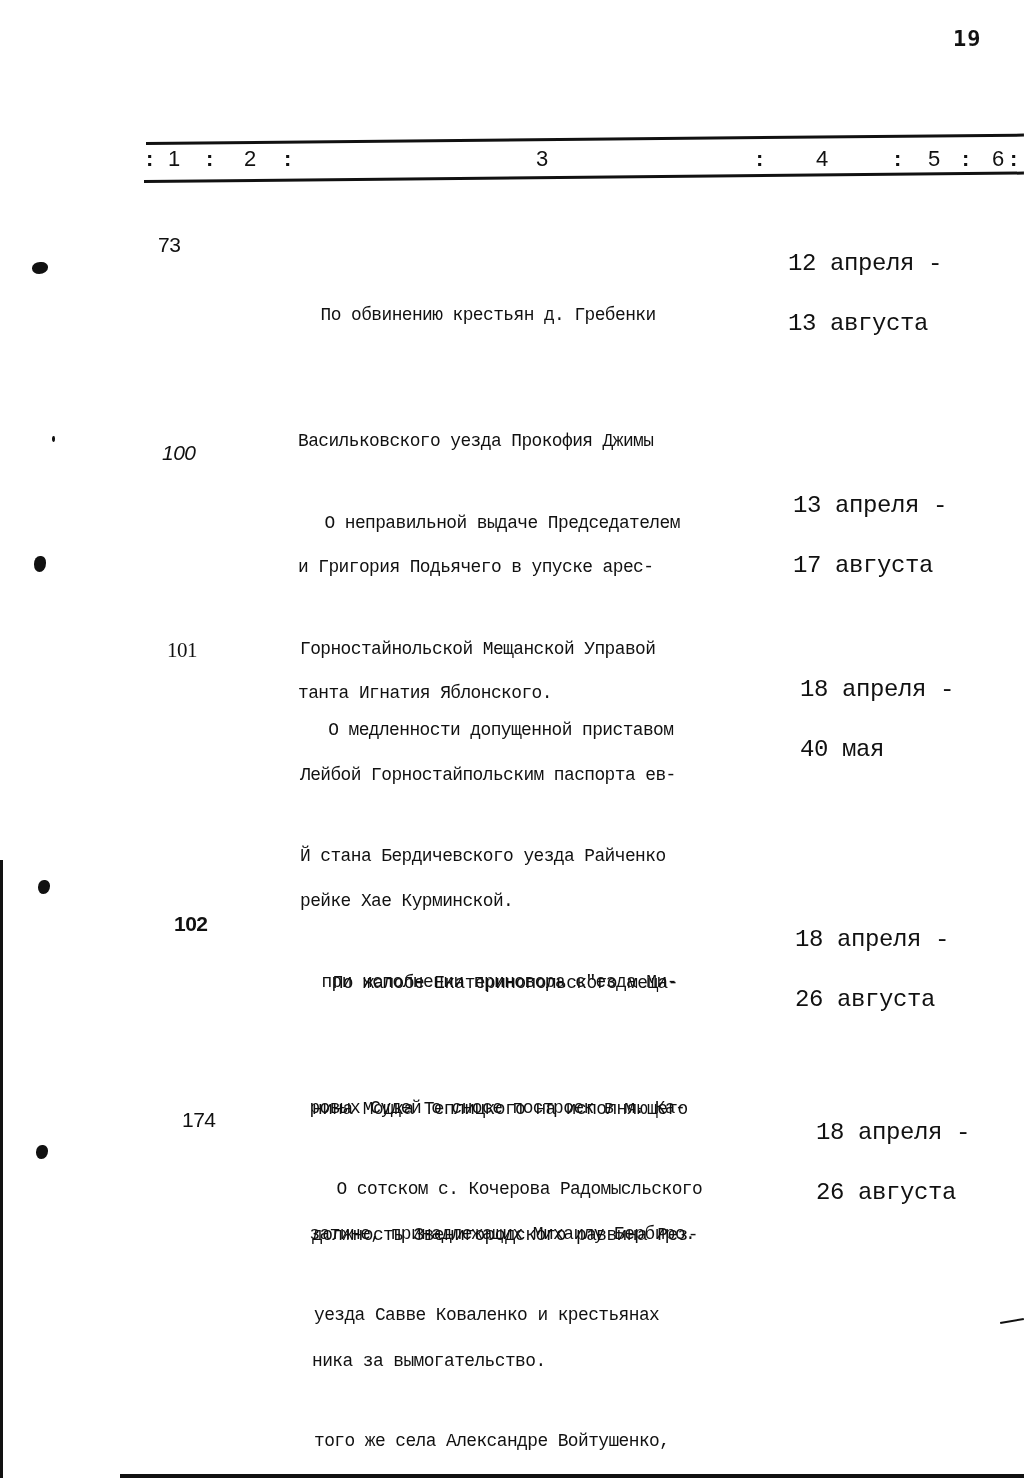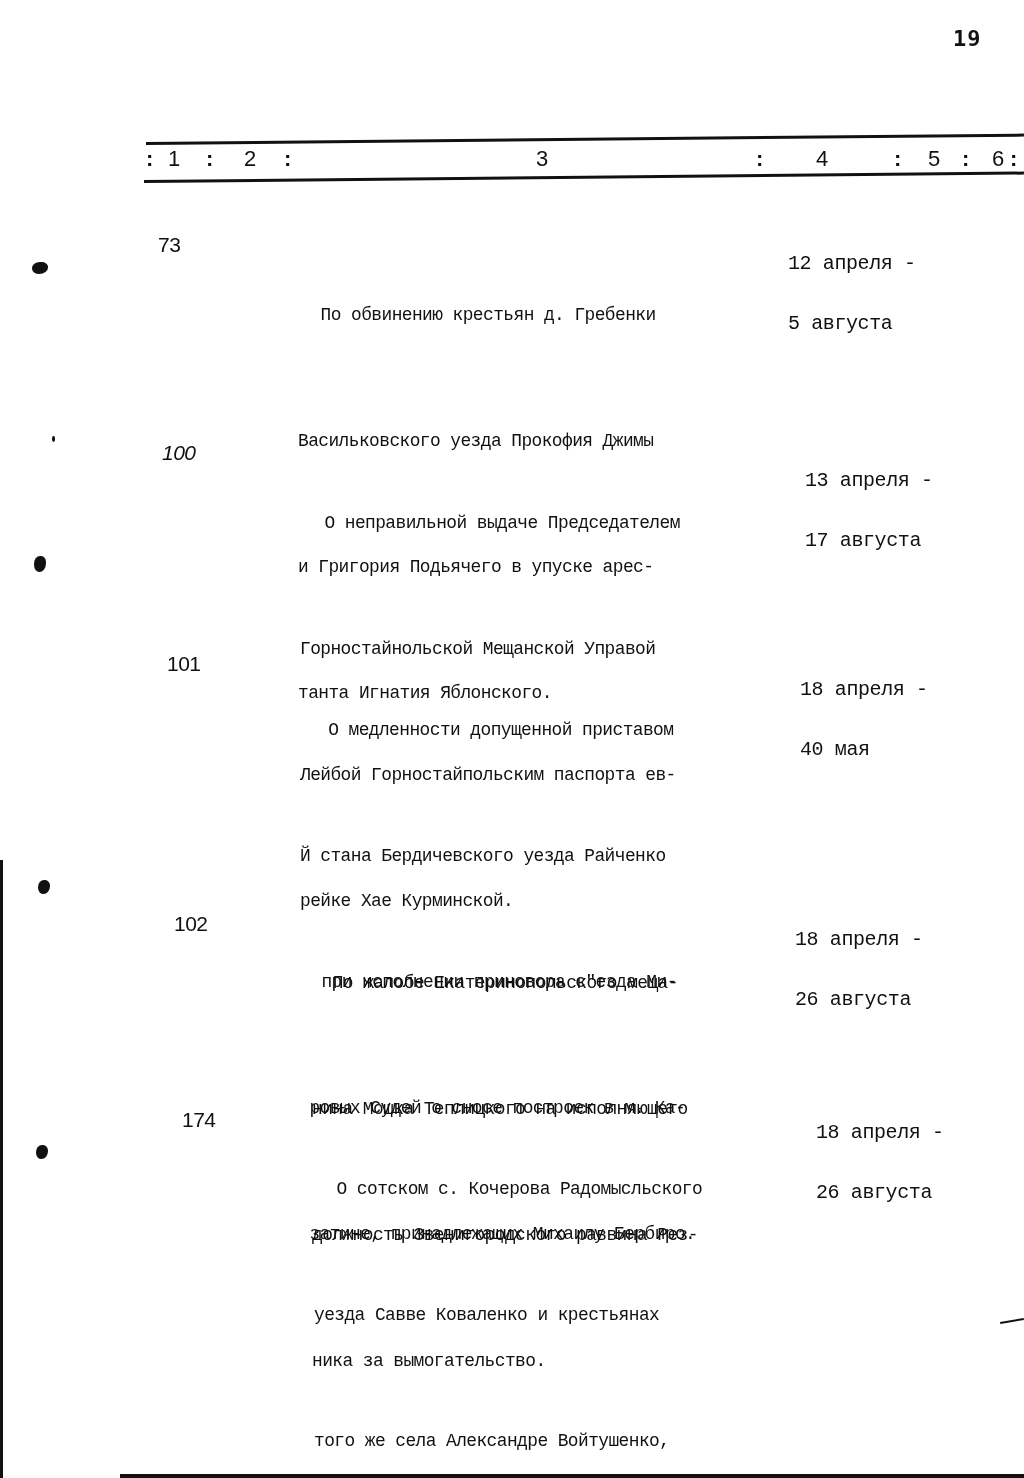--- a/index.html
+++ b/index.html
@@ -64,21 +64,21 @@
       font-size: 19px;
       line-height: 42px;
       white-space: pre;
       letter-spacing: -0.6px;
       transform: scaleX(0.94);
       transform-origin: left top;
     }
     .entry-text .line { display: block; }
     .entry-dates {
       position: absolute;
-      font-size: 20px;
+      font-size: 24px;
       line-height: 20px;
       white-space: pre;
       letter-spacing: -0.4px;
     }
     .entry-dates .line { display: block; }
 
     .mark {
       position: absolute;
       background: #111;
       border-radius: 50% 40% 55% 45%;
@@ -138,55 +138,55 @@
   <div class="entry">
     <div class="entry-num" style="left:158px; top:233px;">73</div>
     <div class="entry-text" style="left:298px; top:210px;">
       <span class="line" style="padding-left:24px;">По обвинению крестьян д. Гребенки</span>
       <span class="line">Васильковского уезда Прокофия Джимы</span>
       <span class="line">и Григория Подьячего в упуске арес-</span>
       <span class="line">танта Игнатия Яблонского.</span>
     </div>
     <div class="entry-dates" style="left:788px; top:214px;">
       <span class="line">12 апреля -</span>
-      <span class="line">5 августа</span>
+      <span class="line">13 августа</span>
     </div>
   </div>
 
   <div class="entry">
     <div class="entry-num" style="left:162px; top:441px;font-style:italic;">100</div>
     <div class="entry-text" style="left:300px; top:418px;">
       <span class="line" style="padding-left:26px;">О неправильной выдаче Председателем</span>
       <span class="line">Горностайнольской Мещанской Управой</span>
       <span class="line">Лейбой Горностайпольским паспорта ев-</span>
       <span class="line">рейке Хае Курминской.</span>
     </div>
-    <div class="entry-dates" style="left:793px; top:431px;margin-left:12px;">
+    <div class="entry-dates" style="left:793px; top:456px;">
       <span class="line">13 апреля -</span>
       <span class="line">17 августа</span>
     </div>
   </div>
 
   <div class="entry">
-    <div class="entry-num" style="left:167px; top:652px;">101</div>
+    <div class="entry-num" style="left:167px; top:638px;font-family:Liberation Serif, serif;">101</div>
     <div class="entry-text" style="left:300px; top:625px;">
       <span class="line" style="padding-left:30px;">О медленности допущенной приставом</span>
       <span class="line">Й стана Бердичевского уезда Райченко</span>
       <span class="line" style="padding-left:12px;"> при исполнении приновора с"езда Ми-</span>
       <span class="line" style="padding-left:10px;">ровых Судей о сносе построек в м. Ка-</span>
       <span class="line" style="padding-left:10px;">затине, принадлежащих Михаилу Бербиро.</span>
     </div>
     <div class="entry-dates" style="left:800px; top:640px;">
       <span class="line">18 апреля -</span>
       <span class="line">40 мая</span>
     </div>
   </div>
 
   <div class="entry">
-    <div class="entry-num" style="left:174px; top:912px;">102</div>
+    <div class="entry-num" style="left:174px; top:912px;font-weight:bold;">102</div>
     <div class="entry-text" style="left:312px; top:878px;">
       <span class="line" style="padding-left:22px;">По жалобе Екатеринопольского меща-</span>
       <span class="line">нина Мошка Теплицкого на исполняющего</span>
       <span class="line">должность Звенигородского раввина Рез-</span>
       <span class="line">ника за вымогательство.</span>
     </div>
     <div class="entry-dates" style="left:795px; top:890px;">
       <span class="line">18 апреля -</span>
       <span class="line">26 августа</span>
     </div>

